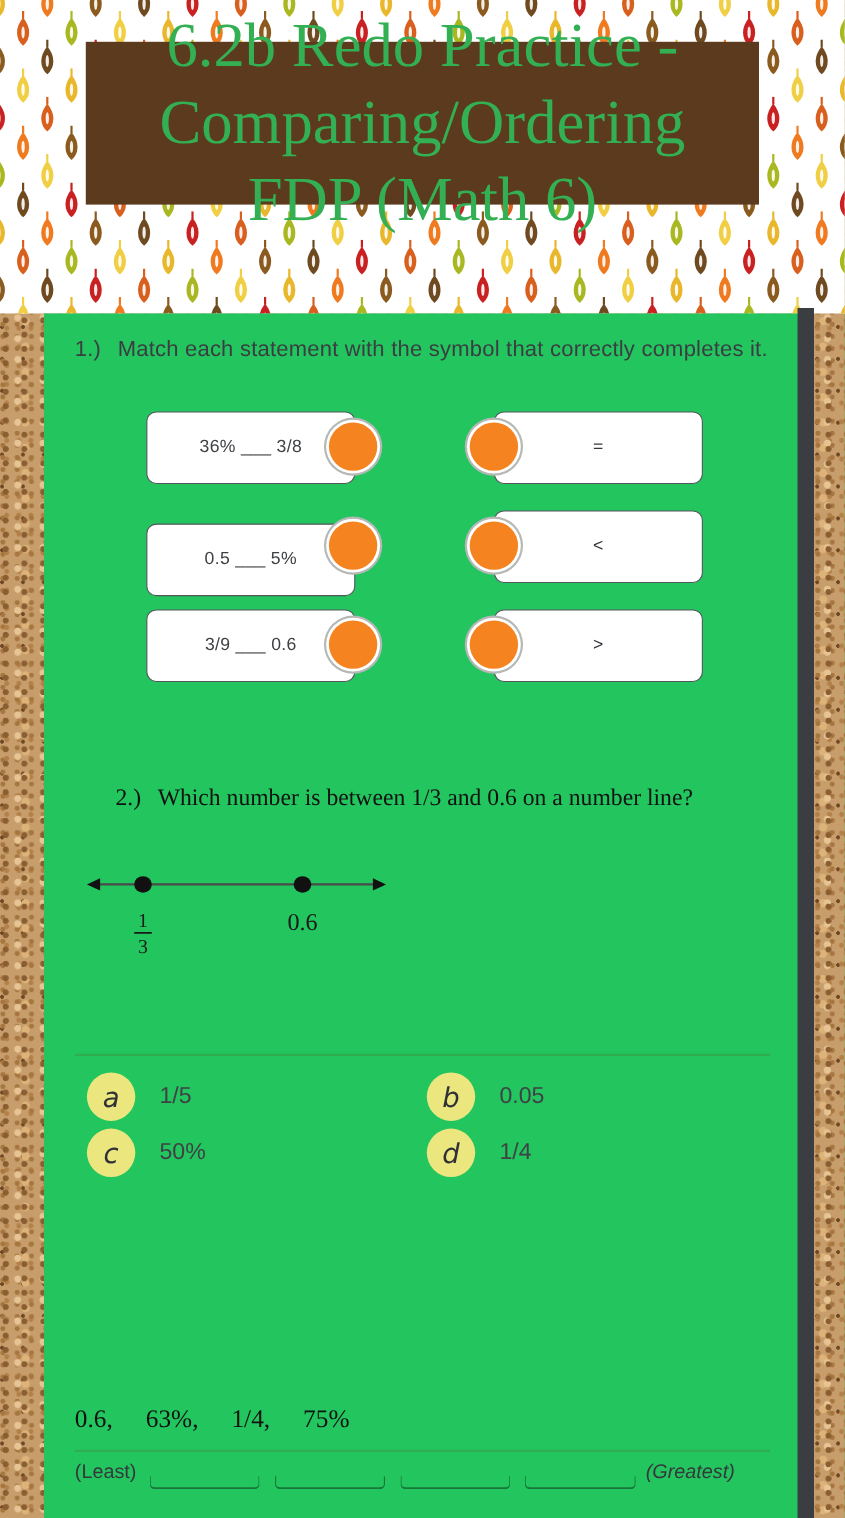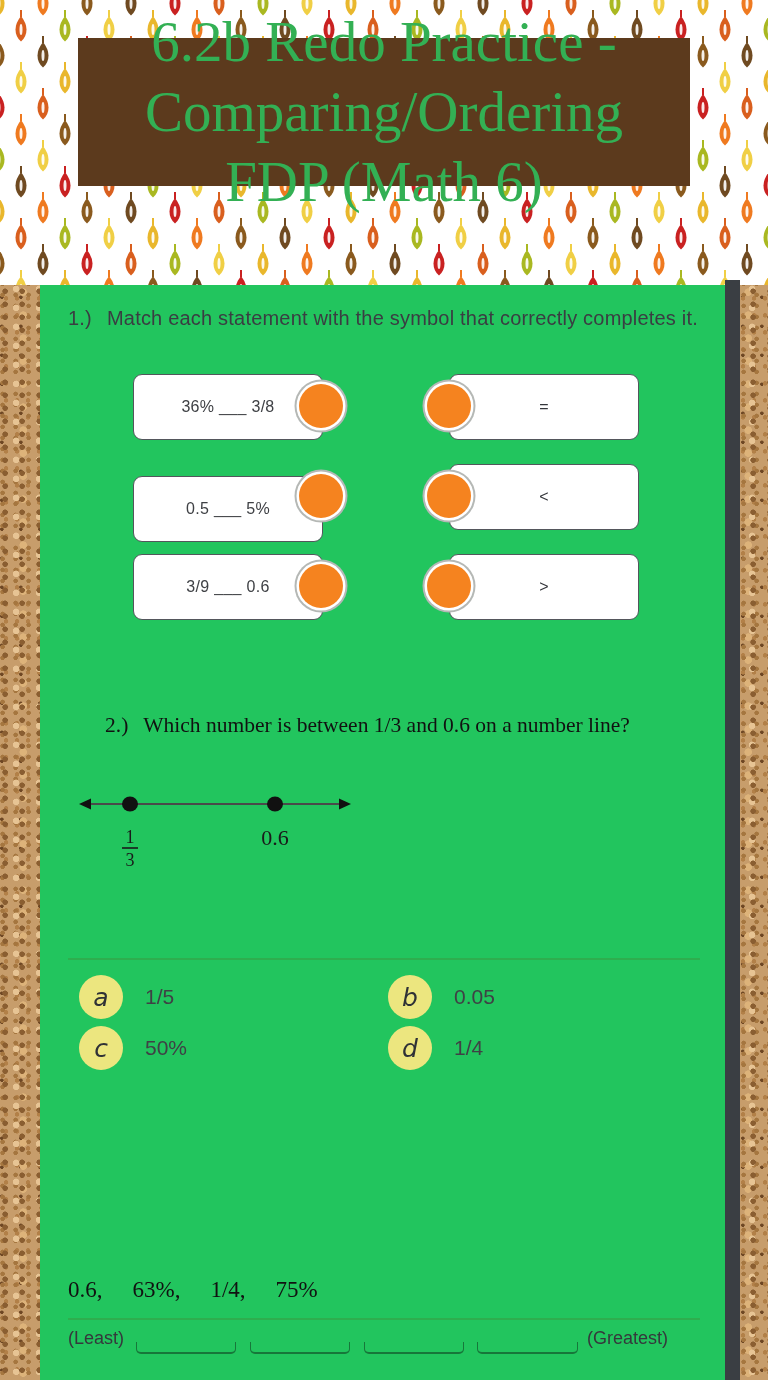--- a/index.html
+++ b/index.html
@@ -1235,17 +1235,17 @@
     <span>75%</span>
   </div>
 
   <div class="divider" style="top:1033px;"></div>
 
   <span class="endcap" style="left:28px;top:1043px;">(Least)</span>
   <span class="blank" style="left:96px;top:1057px;"></span>
   <span class="blank" style="left:210px;top:1057px;"></span>
   <span class="blank" style="left:324px;top:1057px;"></span>
   <span class="blank" style="left:437px;top:1057px;width:99px;"></span>
-  <span class="endcap" style="left:547px;top:1043px;">(Greatest)</span>
+  <span class="endcap" style="left:547px;top:1043px;font-style:italic;">(Greatest)</span>
 
 </div>
 
 <div class="shadow-strip"></div>
 
 </body></html>

